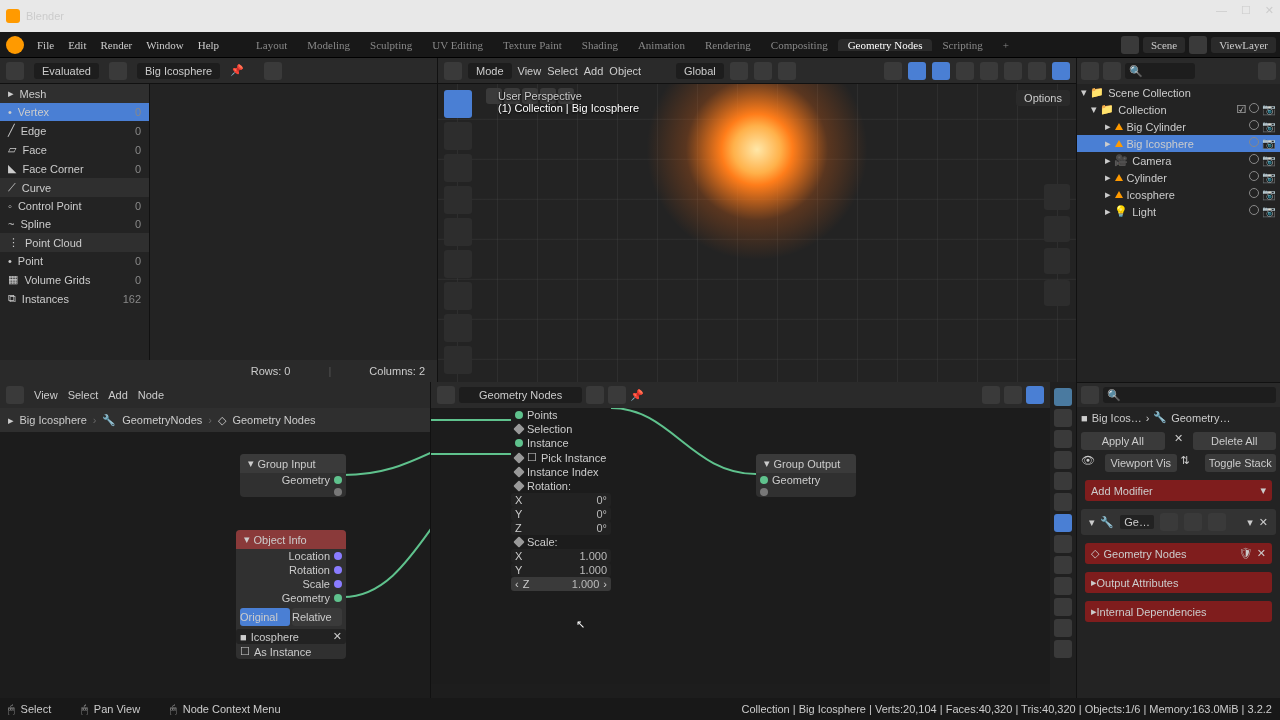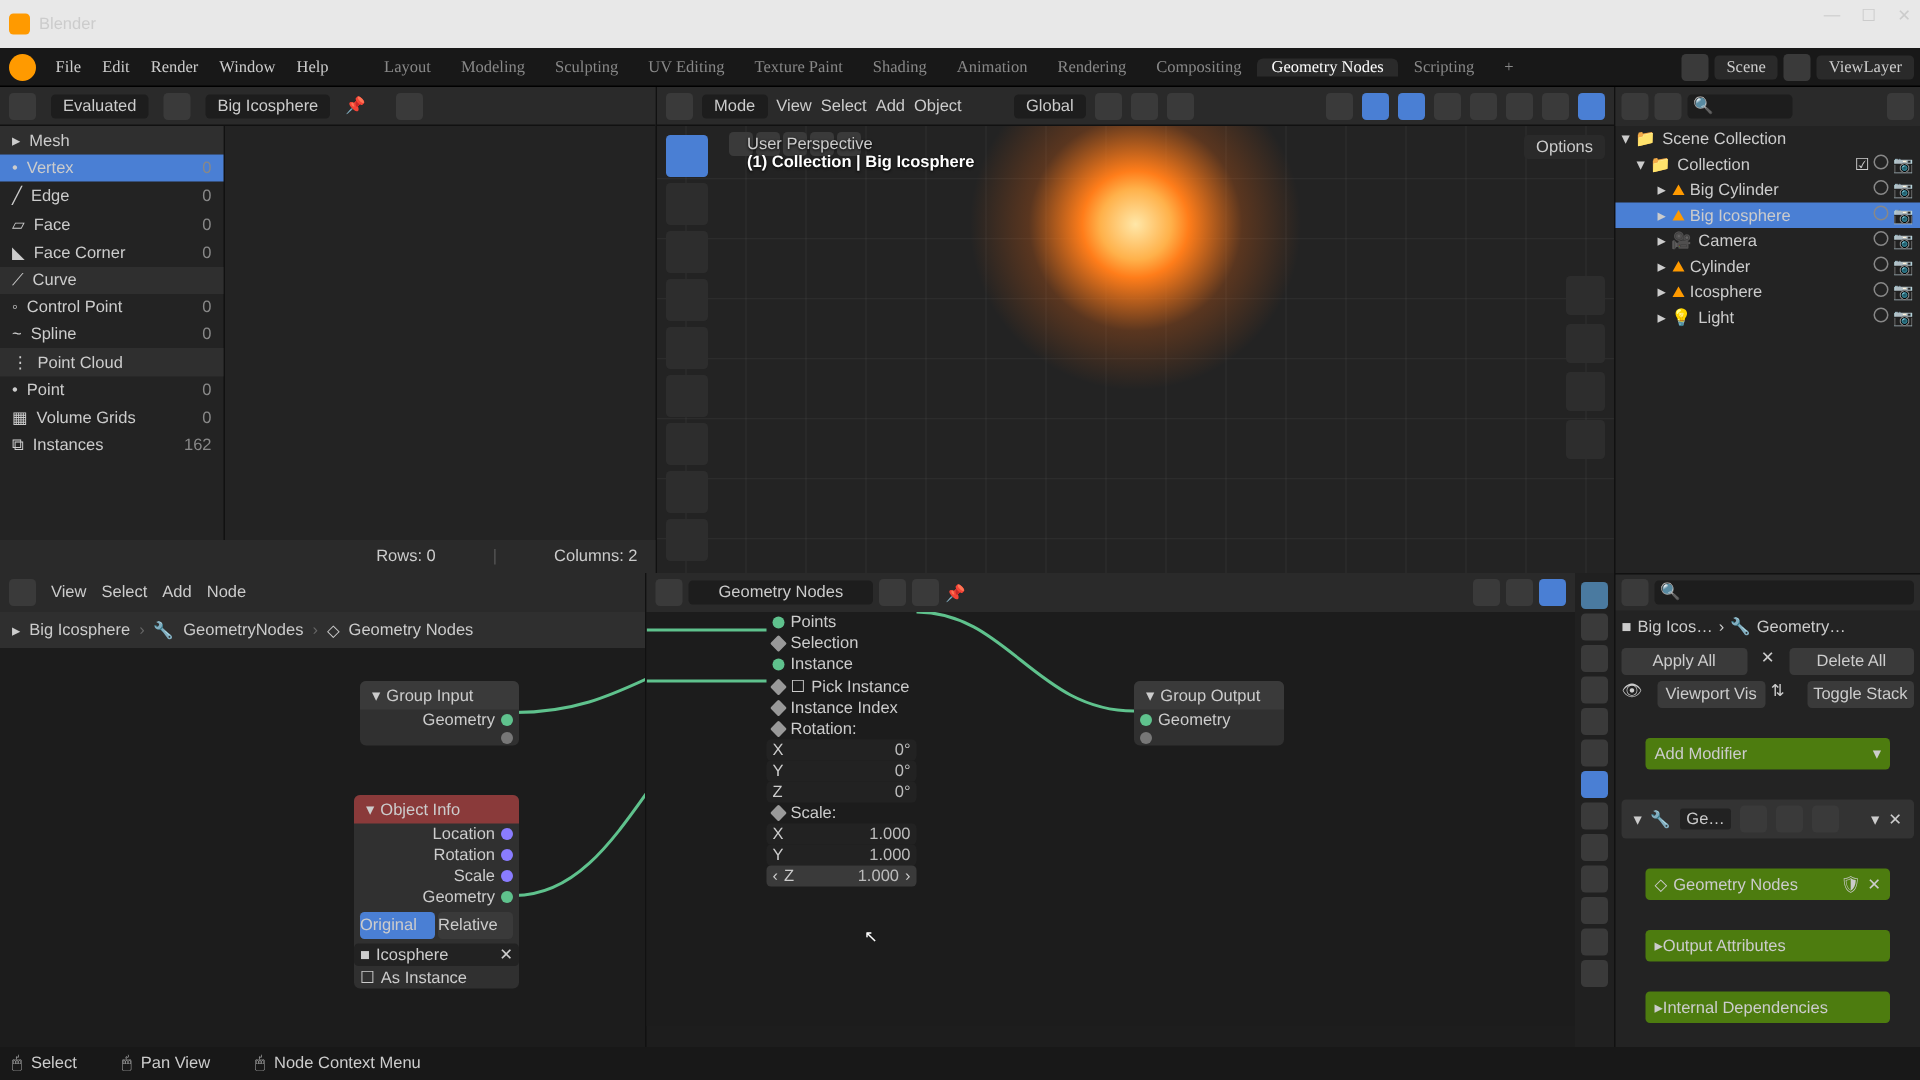--- a/index.html
+++ b/index.html
@@ -35,21 +35,21 @@
 .vp-hdr .pill { background:#1d1d1d; padding:2px 8px; border-radius:3px; }
 .vp-area { flex:1; background:radial-gradient(circle at 50% 20%, #74461f 0%, #3a2612 20%, #18140f 45%, #0c0c0c 100%);
   background-image:
     radial-gradient(circle at 50% 22%, #ffe7a8 0%, #ffb14a 6%, #ff7d1a 9%, rgba(255,110,20,.25) 18%, rgba(0,0,0,0) 28%),
     linear-gradient(rgba(80,80,80,.25) 1px, transparent 1px),
     linear-gradient(90deg, rgba(80,80,80,.25) 1px, transparent 1px);
   background-size:auto, 40px 40px, 40px 40px;
   background-position:center, center 60%, center 60%;
   position:relative; }
 .vp-overlay { position:absolute; top:6px; left:60px; color:#ddd; text-shadow:0 1px 2px #000; }
-.vp-overlay .line2 { font-weight:bold; color:#fff; }
+.vp-overlay .line2 { font-weight:normal; color:#fff; }
 .vp-tools { position:absolute; top:6px; left:6px; display:flex; flex-direction:column; gap:4px; }
 .vp-tools .sq { width:28px; height:28px; background:#2d2d2d; }
 .vp-tools .sq.active { background:#4a7fd4; }
 .vp-side { position:absolute; right:6px; top:100px; display:flex; flex-direction:column; gap:6px; }
 .vp-side .sq { width:26px; height:26px; background:#2d2d2d; }
 .vp-gizmo { position:absolute; right:8px; top:10px; width:48px; height:48px; }
 .gizmo-ball { width:11px; height:11px; border-radius:50%; position:absolute; font-size:8px; text-align:center; line-height:11px; }
 .vp-snap { position:absolute; top:4px; left:48px; display:flex; gap:2px; }
 .vp-snap .sq { width:16px; height:16px; background:#3a3a3a; }
 .vp-opts { position:absolute; top:6px; right:6px; background:#2a2a2a; padding:2px 8px; border-radius:3px; }
@@ -61,21 +61,21 @@
 .outl-row .nm { flex:1; white-space:nowrap; overflow:hidden; }
 .tri { width:0; height:0; border-left:4px solid transparent; border-right:4px solid transparent; border-bottom:7px solid #ff9a00; display:inline-block; }
 .outl-icons { margin-left:auto; display:flex; gap:3px; }
 .eye { width:10px; height:10px; border:1px solid #888; border-radius:50%; display:inline-block; }
 
 .propcol { width:204px; background:#232323; border-left:1px solid #111; border-top:1px solid #111; height:calc(720px - 22px - 26px - 324px); overflow:hidden; }
 .prop-hdr { height:24px; background:#2a2a2a; display:flex; align-items:center; padding:0 4px; gap:4px; }
 .prop-crumb { display:flex; align-items:center; gap:4px; padding:4px; color:#aaa; }
 .btnrow { display:flex; gap:4px; margin:4px; }
 .btnrow .btn { flex:1; background:#3a3a3a; padding:3px 4px; text-align:center; border-radius:3px; }
-.prop-field { background:#4d7c0f; margin:20px; padding:4px 6px; border-radius:3px; display:flex; align-items:center; }
+.prop-field { background:#7f1d1d; margin:8px; padding:4px 6px; border-radius:3px; display:flex; align-items:center; }
 .prop-section { background:#333; margin:4px; padding:4px 8px; border-radius:3px; display:flex; align-items:center; gap:6px; }
 
 .nodeed { height:calc(720px - 22px - 26px - 324px - 22px); display:flex; }
 .ne-left { flex:1; background:#1d1d1d; position:relative; }
 .ne-hdr { height:26px; background:#2a2a2a; display:flex; align-items:center; padding:0 6px; gap:10px; }
 .ne-crumb { height:24px; background:#2f2f2f; display:flex; align-items:center; padding:0 8px; gap:6px; color:#bbb; }
 .ne-crumb .carat { color:#666; }
 .node-canvas { position:relative; height:calc(100% - 50px); background:#1c1c1c; overflow:hidden; }
 .node { position:absolute; background:#303030; border-radius:4px; font-size:10px; }
 .node .title { background:#3a3a3a; padding:3px 8px; border-radius:4px 4px 0 0; display:flex; align-items:center; gap:4px; }
@@ -616,13 +616,14 @@
       <span>Select</span>
     </span>
   <span class="sect">
       <span>🖱</span>
       <span>Pan View</span>
     </span>
   <span class="sect">
       <span>🖱</span>
       <span>Node Context Menu</span>
     </span>
+  <span class="right">Collection | Big Icosphere | Verts:20,104 | Faces:40,320 | Tris:40,320 | Objects:1/6 | Memory:163.0MiB | 3.2.2</span>
 </div>
 
 </body></html>

